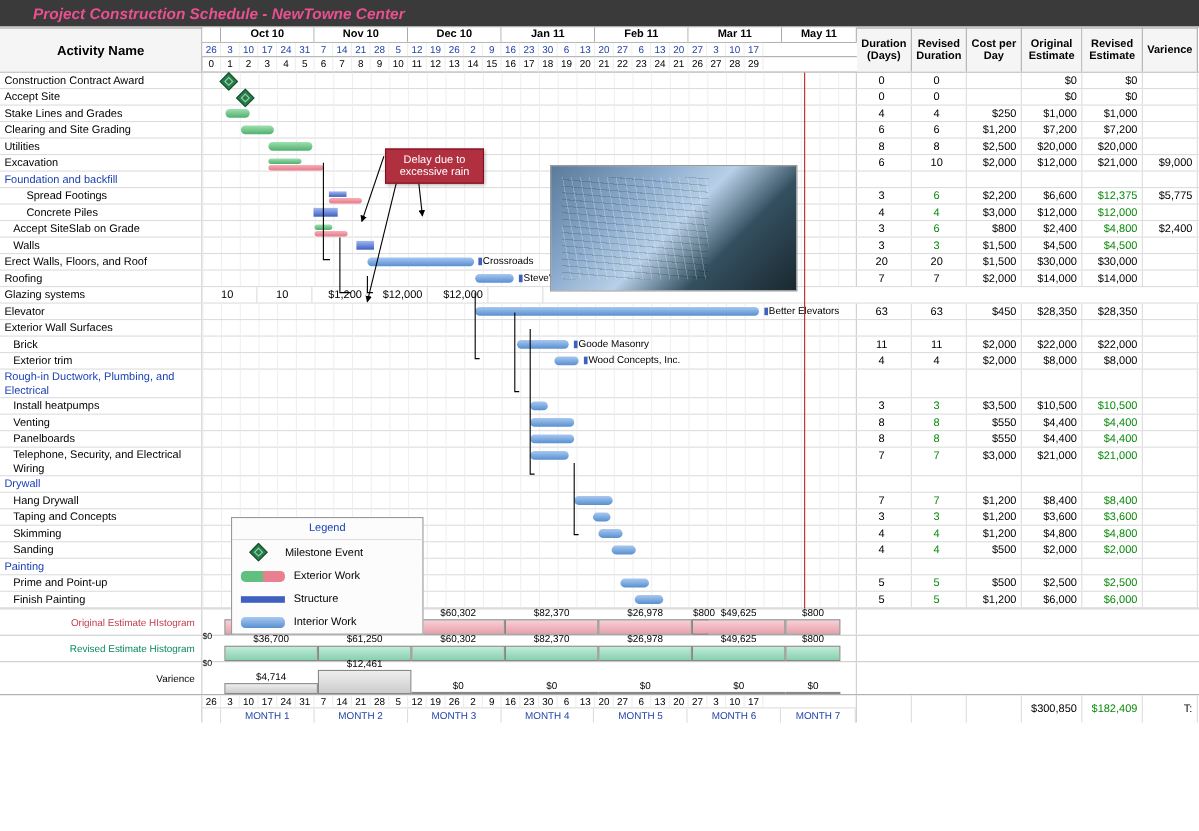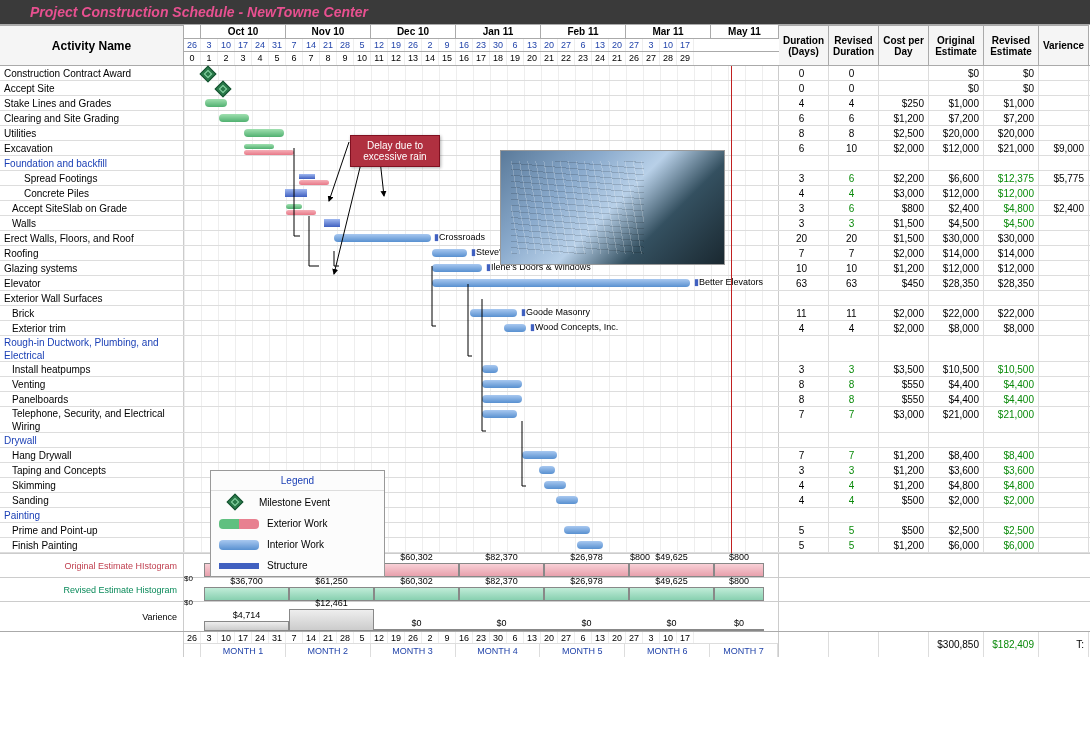--- a/index.html
+++ b/index.html
@@ -363,24 +363,20 @@
           <div class="rc dur">7</div>
           <div class="rc rev ">7</div>
           <div class="rc cpd">$2,000</div>
           <div class="rc oe">$14,000</div>
           <div class="rc re ">$14,000</div>
           <div class="rc var"></div>
         </div>
       </div>
       <div class="row" style="height:15px">
         <div class="row-label" style="line-height:15px;white-space:nowrap">Glazing systems</div>
-        <div class="row-gantt">
-          <div class="bar int" style="left:248px;width:50px"></div>
-          <div class="task-text" style="left:302px"><span style="color:#4060c0">▮</span>Ilene's Doors &amp; Windows</div>
-        </div>
         <div class="row-cols">
           <div class="rc dur">10</div>
           <div class="rc rev ">10</div>
           <div class="rc cpd">$1,200</div>
           <div class="rc oe">$12,000</div>
           <div class="rc re ">$12,000</div>
           <div class="rc var"></div>
         </div>
       </div>
       <div class="row" style="height:15px">
@@ -626,26 +622,26 @@
   <div class="legend-title">Legend</div>
   <div class="legend-row">
         <span class="milestone" style="position:static;display:inline-block;margin:0 18px 0 10px"></span>
         <span>Milestone Event</span>
       </div>
   <div class="legend-row">
         <span class="legend-sw" style="background:linear-gradient(to right,#60c080 50%,#e88090 50%);border-radius:4px"></span>
         <span>Exterior Work</span>
       </div>
   <div class="legend-row">
+        <span class="legend-sw" style="background:#4060c0;height:6px"></span>
+        <span>Structure</span>
+      </div>
+  <div class="legend-row">
         <span class="legend-sw" style="background:linear-gradient(#a8c8f0,#5890d0);border-radius:4px"></span>
         <span>Interior Work</span>
-      </div>
-  <div class="legend-row">
-        <span class="legend-sw" style="background:#4060c0;height:6px"></span>
-        <span>Structure</span>
       </div>
  </div>
 
  <div class="hist">
   <div class="hist-label oh">Original Estimate HIstogram</div>
   <div class="hist-bars" id="ho">
         <span class="zero">$0</span>
         <div class="hb oh" style="position:absolute;left:20px;width:85px;height:14px;bottom:0">
           <div class="val">$46,262</div>
         </div>

